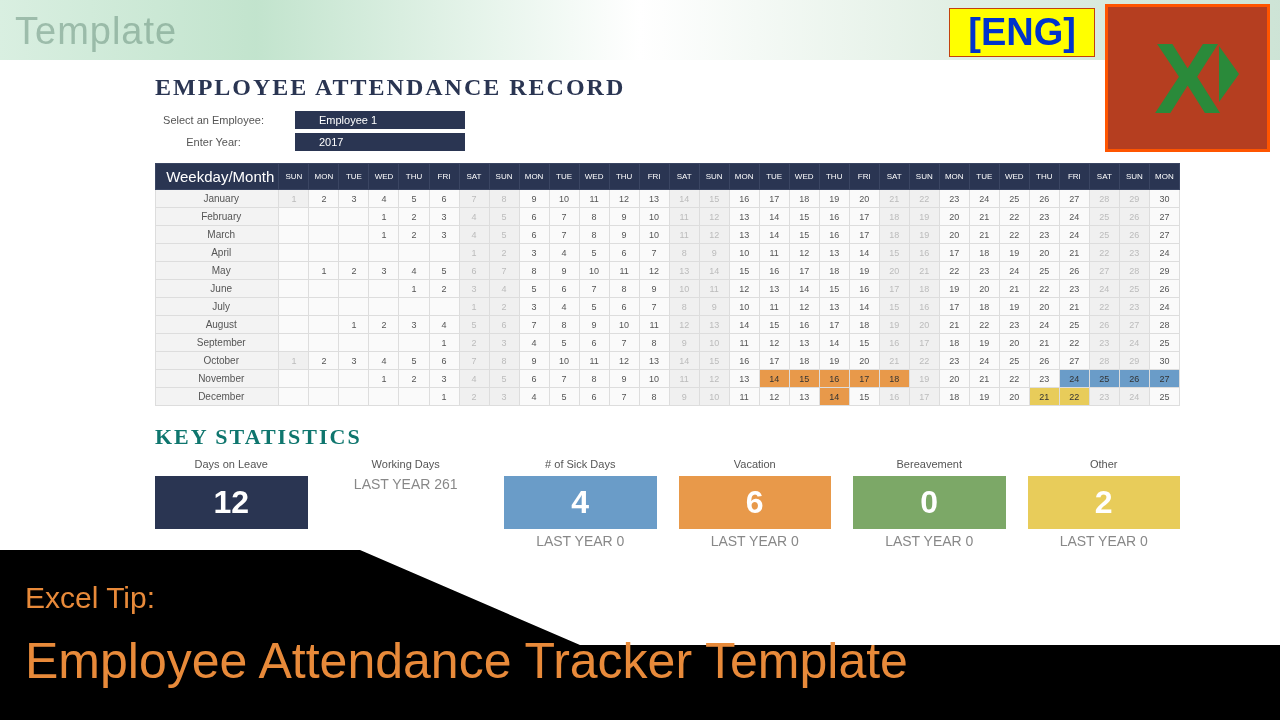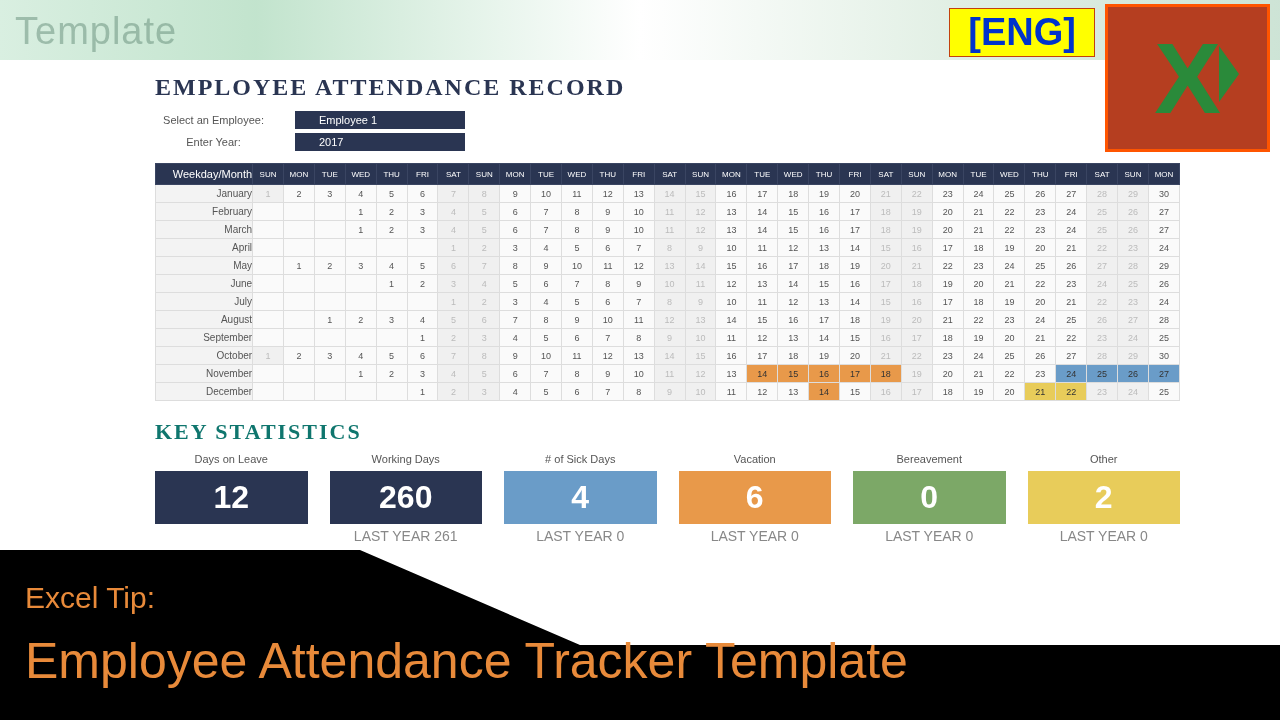--- a/index.html
+++ b/index.html
@@ -18,23 +18,23 @@
 
 .sheet { position: absolute; top: 74px; left: 155px; right: 100px; }
 .title { font-family: Georgia, serif; font-size: 24px; font-weight: bold; color: #2a3552; letter-spacing: 2px; margin-bottom: 10px; }
 
 .form-row { display: flex; align-items: center; margin-bottom: 4px; font-size: 11px; }
 .form-label { width: 140px; text-align: center; padding-right: 23px; color: #555; }
 .form-field { background: #2a3552; color: #fff; padding: 3px 24px; width: 170px; font-size: 11px; }
 
 .calendar { margin-top: 12px; border-collapse: collapse; width: 100%; font-size: 9px; }
 .calendar th { background: #2a3552; color: #fff; font-weight: normal; padding: 4px 0; border: 1px solid #3a4562; font-size: 8px; width: 28px; }
-.calendar th:first-child { width: 88px; text-align: right; padding-left: 6px; font-size: 11px; }
+.calendar th:first-child { width: 88px; text-align: center; padding-left: 6px; font-size: 15px; }
 .calendar td { border: 1px solid #ddd; padding: 3px 0; text-align: center; color: #555; background: #fafafa; }
-.calendar td:first-child { text-align: right; padding-left: 8px; background: #f3f3f3; font-size: 10px; }
+.calendar td:first-child { text-align: center; padding-left: 8px; background: #f3f3f3; font-size: 10px; }
 .calendar td.dim { color: #bbb; background: #f0f0f0; }
 .calendar td.hl-orange { background: #e8994a; color: #333; }
 .calendar td.hl-blue { background: #6a9cc8; color: #333; }
 .calendar td.hl-yellow { background: #e8cc5a; color: #333; }
 
 .stats-title { font-family: Georgia, serif; font-size: 22px; font-weight: bold; color: #0f766e; letter-spacing: 2px; margin-top: 18px; }
 
 .stats-row { display: flex; gap: 22px; margin-top: 8px; justify-content: flex-start; }
 .stat { text-align: center; width: 156px; }
 .stat-label { font-size: 11px; color: #555; margin-bottom: 6px; }
@@ -510,21 +510,20 @@
 
   <div class="stats-title">KEY STATISTICS</div>
   <div class="stats-row" id="stats-row">
       <div class="stat">
         <div class="stat-label">Days on Leave</div>
         <div class="stat-num dark">12</div>
         <div class="stat-sub"></div>
       </div>
       <div class="stat">
         <div class="stat-label">Working Days</div>
-        <div class="stat-num dark">260</div>
         <div class="stat-sub">LAST YEAR  261</div>
       </div>
       <div class="stat">
         <div class="stat-label"># of Sick Days</div>
         <div class="stat-num blue">4</div>
         <div class="stat-sub">LAST YEAR  0</div>
       </div>
       <div class="stat">
         <div class="stat-label">Vacation</div>
         <div class="stat-num orange">6</div>

